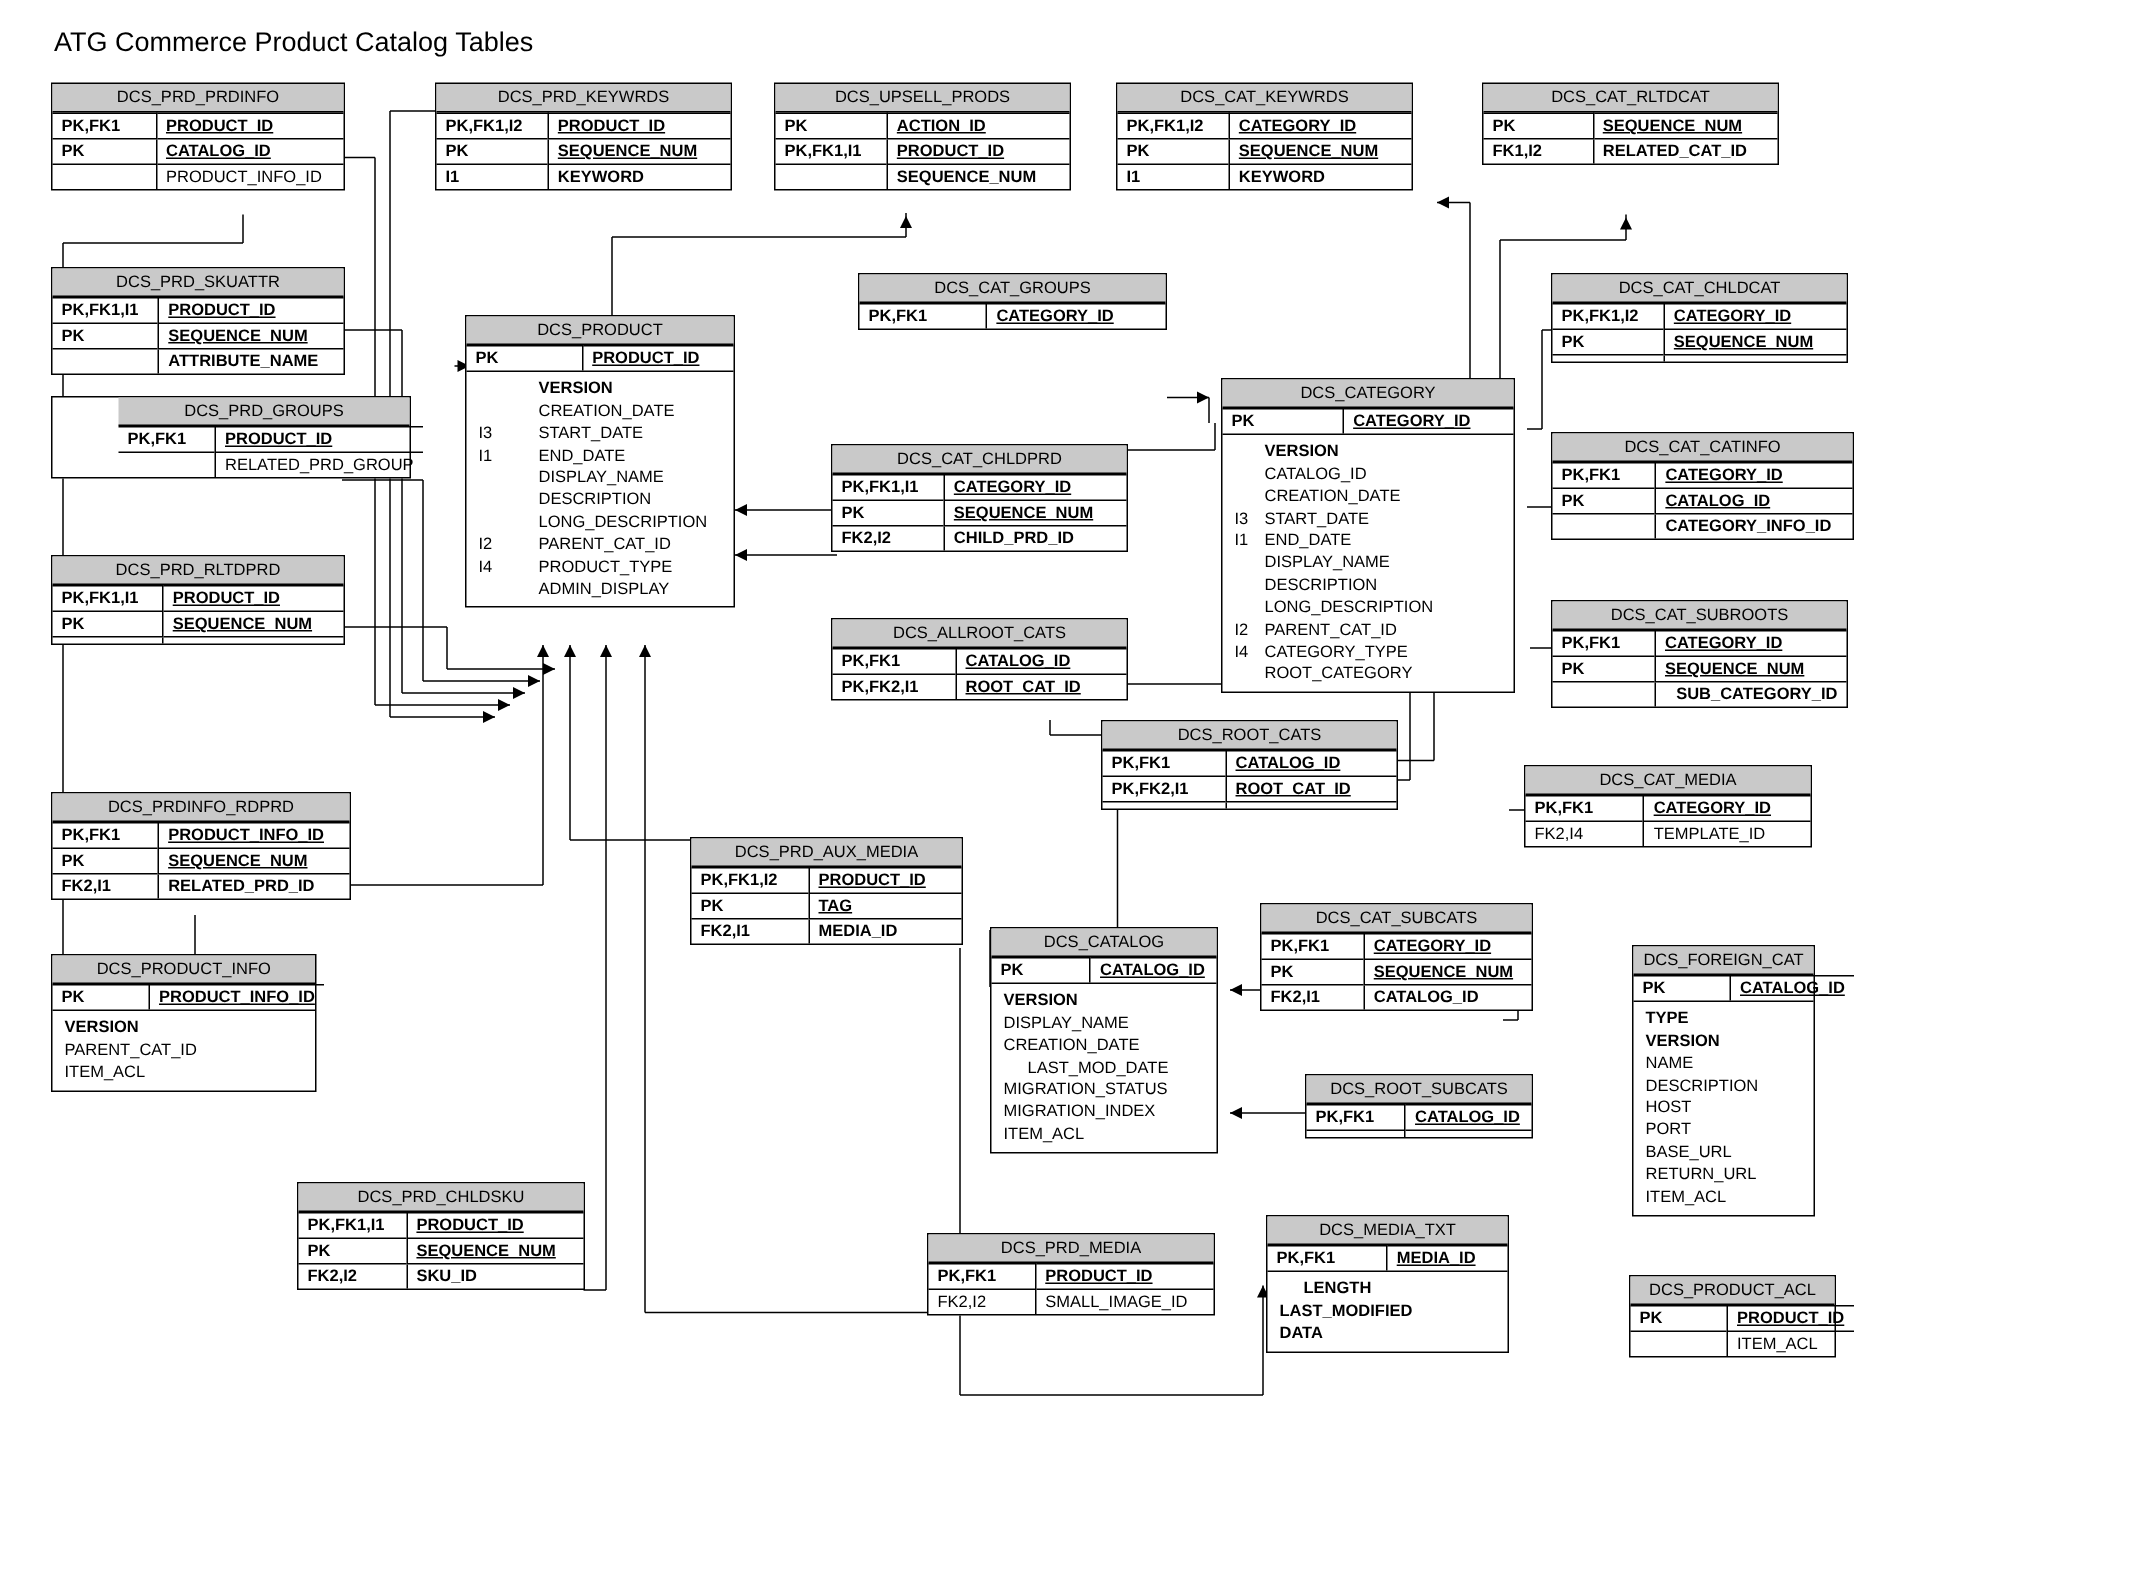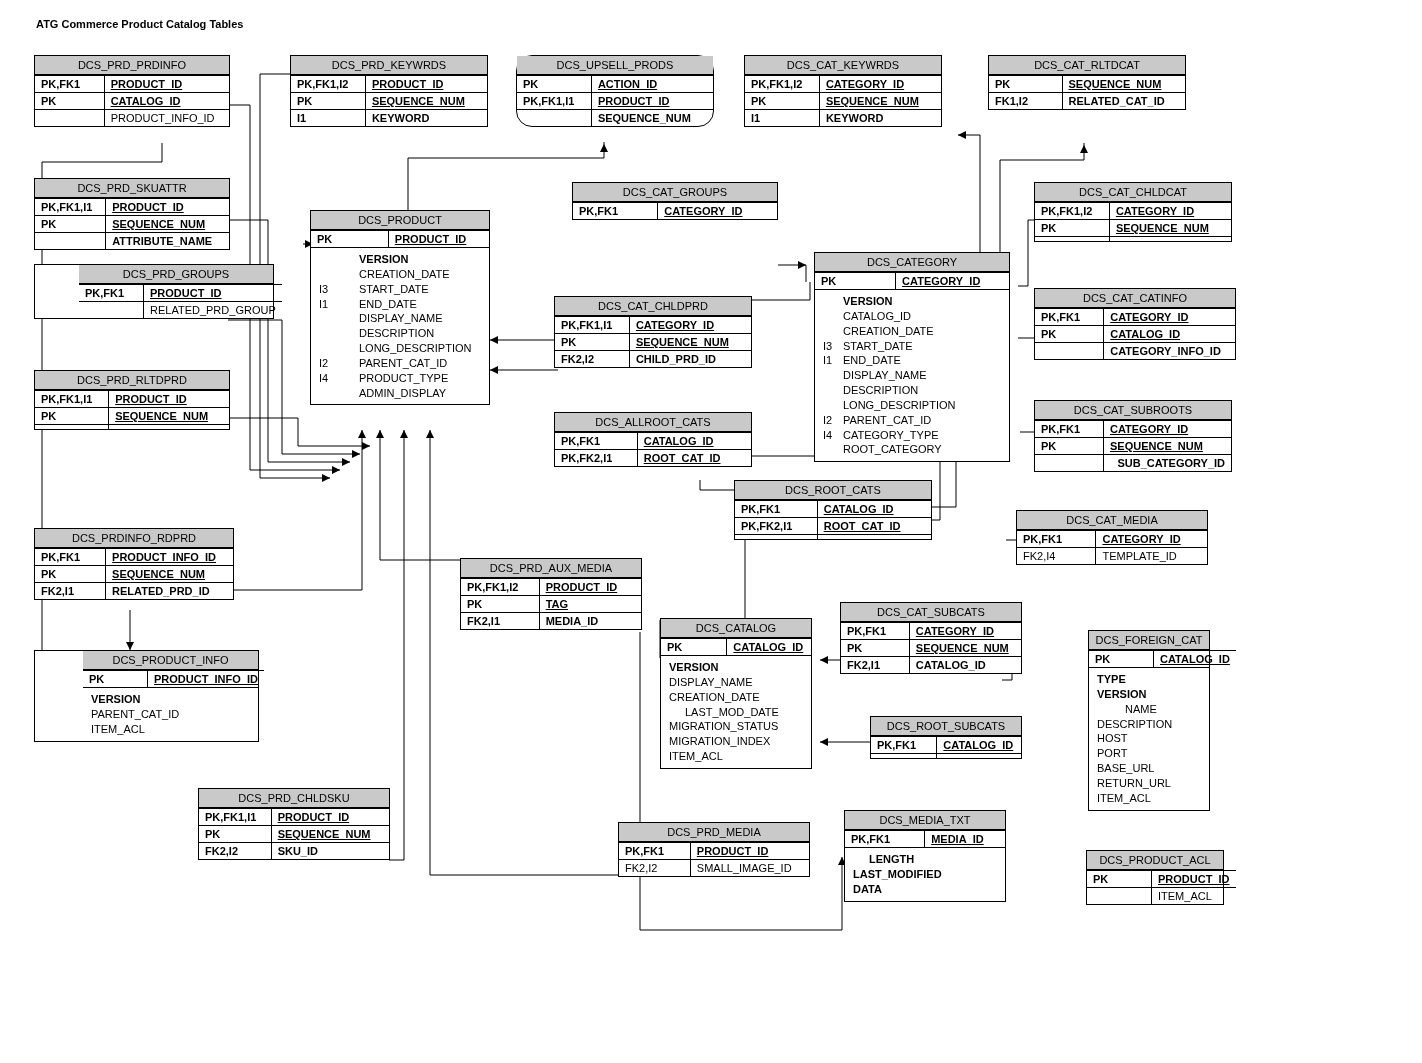--- a/index.html
+++ b/index.html
@@ -1,17 +1,17 @@
 <!DOCTYPE html>
 <html><head>
 <meta charset="utf-8">
 <style>
   html,body{margin:0;padding:0;background:#fff;font-family:Verdana,Geneva,sans-serif;font-size:11px;color:#000;}
   .page{position:relative;width:1422px;height:1063px;padding:18px 36px;box-sizing:border-box;}
-  h1{font-size:11px;font-weight:bold;margin:0 0 30px 0;}
+  h1{font-size:18px;font-weight:normal;margin:0 0 30px 0;}
   .er{position:absolute;background:#fff;border:1px solid #000;}
   .er .hdr{background:#c9c9c9;border-bottom:1px solid #000;text-align:center;font-weight:normal;padding:3px 0;}
   .er table{border-collapse:collapse;width:100%;}
   .er td{border-top:1px solid #000;padding:2px 6px;white-space:nowrap;vertical-align:top;}
   .er td.k{border-right:1px solid #000;font-weight:bold;min-width:52px;}
   .er td.k.nb{font-weight:normal;}
   .er td.v{font-weight:bold;text-decoration:underline;}
   .er td.v.n{font-weight:normal;text-decoration:none;}
   .er td.v.b{font-weight:bold;text-decoration:none;}
   .er .body{padding:4px 8px;border-top:1px solid #000;line-height:1.35;}
@@ -158,21 +158,21 @@
               <td class="k">PK</td>
               <td class="v" style="">SEQUENCE_NUM</td>
             </tr>
             <tr>
               <td class="k">I1</td>
               <td class="v b" style="text-decoration:none;">KEYWORD</td>
             </tr>
           </tbody>
         </table>
       </div>
-      <div class="er" style="left: 516px; top: 55px; width: 196px; border-radius: 16px;">
+      <div class="er" style="left: 516px; top: 55px; width: 196px;">
         <div class="hdr">DCS_UPSELL_PRODS</div>
         <table>
           <tbody>
             <tr>
               <td class="k">PK</td>
               <td class="v" style="">ACTION_ID</td>
             </tr>
             <tr>
               <td class="k">PK,FK1,I1</td>
               <td class="v" style="">PRODUCT_ID</td>
@@ -537,30 +537,30 @@
           <tbody>
             <tr>
               <td class="k">PK</td>
               <td class="v" style="">CATALOG_ID</td>
             </tr>
           </tbody>
         </table>
         <div class="body">
           <div style="padding-left:0px;font-weight:bold;">TYPE</div>
           <div style="padding-left:0px;font-weight:bold;">VERSION</div>
-          <div style="padding-left:0px;margin-left:28px;">NAME</div>
+          <div style="padding-left:0px;">NAME</div>
           <div style="padding-left:0px;">DESCRIPTION</div>
           <div style="padding-left:0px;">HOST</div>
           <div style="padding-left:0px;">PORT</div>
           <div style="padding-left:0px;">BASE_URL</div>
           <div style="padding-left:0px;">RETURN_URL</div>
           <div style="padding-left:0px;">ITEM_ACL</div>
         </div>
       </div>
-      <div class="er" style="left: 34px; top: 650px; width: 175px; padding-left: 48px;">
+      <div class="er" style="left: 34px; top: 636px; width: 175px;">
         <div class="hdr">DCS_PRODUCT_INFO</div>
         <table>
           <tbody>
             <tr>
               <td class="k">PK</td>
               <td class="v" style="">PRODUCT_INFO_ID</td>
             </tr>
           </tbody>
         </table>
         <div class="body">

